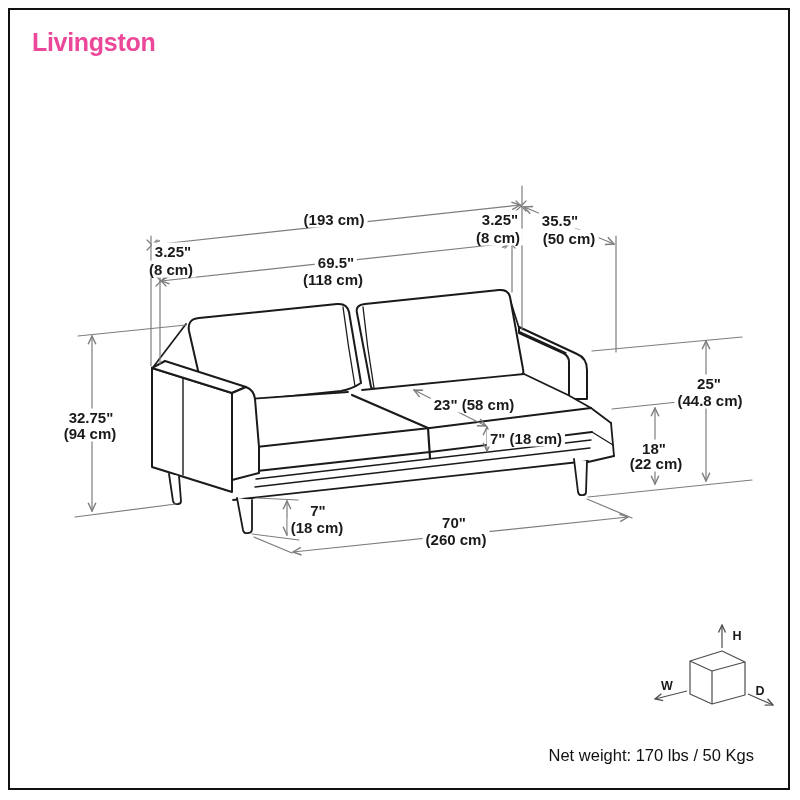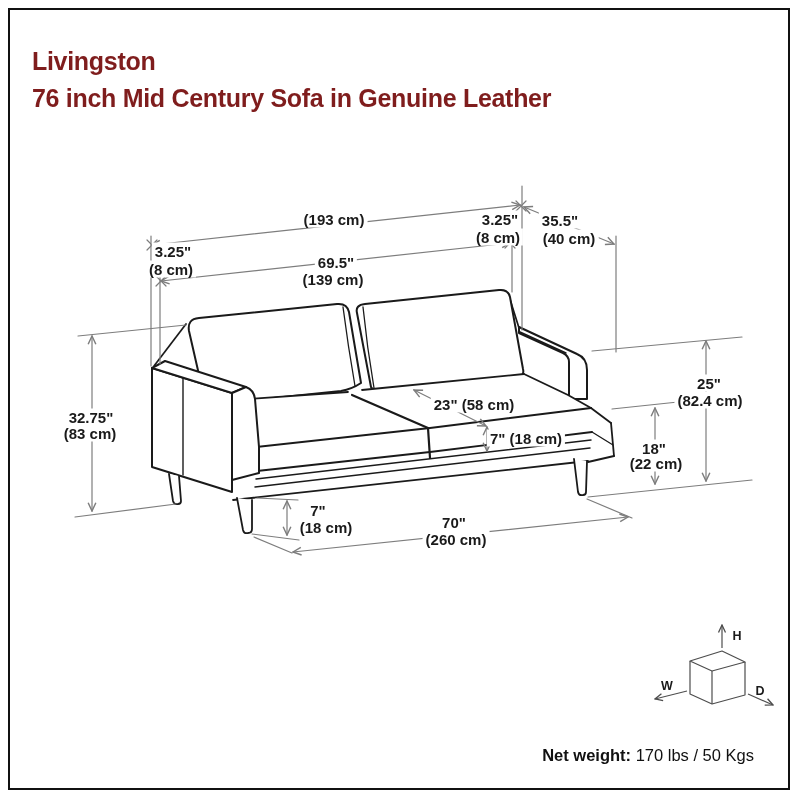--- a/index.html
+++ b/index.html
@@ -1,26 +1,26 @@
 <!DOCTYPE html>
 <html><head>
 <meta charset="utf-8">
 <style>
   html,body{margin:0;padding:0;background:#fff;}
   .stage{position:relative;width:800px;height:800px;background:#fff;overflow:hidden;
          font-family:"Liberation Sans",sans-serif;}
   .frame-svg{position:absolute;left:0;top:0;}
-  .title-block{position:absolute;left:32px;top:24px;color:#7f1d1d;margin-top:19px;}
+  .title-block{position:absolute;left:32px;top:24px;color:#ec4899;}
   .title-line{font-size:25px;font-weight:700;line-height:37px;letter-spacing:-0.3px;white-space:nowrap;}
   .dim{position:absolute;transform:translate(-50%,-50%);font-size:15px;font-weight:600;
        color:#1a1a1a;background:#fff;padding:0 3px;white-space:nowrap;line-height:17px;}
   .cube-label{position:absolute;transform:translate(-50%,-50%);font-size:12.5px;font-weight:700;
        color:#1a1a1a;background:transparent;}
   .footer{position:absolute;top:746px;right:46px;font-size:16.5px;color:#111;white-space:nowrap;}
-  .footer b{font-weight:700;}
+  .footer b{font-weight:400;}
 </style>
 </head>
 <body>
 
 <div class="stage">
 
   <svg class="frame-svg" width="800" height="800" viewBox="0 0 800 800">
     <defs>
       <marker id="arr" viewBox="0 0 10 10" refX="9" refY="5" markerWidth="11" markerHeight="11" orient="auto-start-reverse" markerUnits="userSpaceOnUse">
         <path d="M1.5,1.5 L9,5 L1.5,8.5" fill="none" stroke="#7d7d7d" stroke-width="1.3"></path>
@@ -110,52 +110,51 @@
       <path d="M690,661 L690,694 L712,704 L745,695 L745,662"></path>
       <path d="M712,671 L712,704"></path>
       <line x1="722" y1="648" x2="722" y2="625" marker-end="url(#arrc)"></line>
       <line x1="687" y1="691" x2="655" y2="699" marker-end="url(#arrc)"></line>
       <line x1="748" y1="694" x2="773" y2="705" marker-end="url(#arrc)"></line>
     </g>
   </svg>
 
   <div class="title-block">
     <div class="title-line">Livingston</div>
-    <div class="title-line">76 inch Mid Century Sofa in Genuine Leather</div>
   </div>
 
   <div class="dim" style="left:336px;top:219px">76"</div>
   <div class="dim" style="left:334px;top:219px">(193 cm)</div>
 
   <div class="dim" style="left:500px;top:219px">3.25"</div>
   <div class="dim" style="left:498px;top:237px">(8 cm)</div>
 
   <div class="dim" style="left:560px;top:220px">35.5"</div>
-  <div class="dim" style="left:569px;top:238px">(40 cm)</div>
+  <div class="dim" style="left:569px;top:238px">(50 cm)</div>
 
   <div class="dim" style="left:173px;top:251px">3.25"</div>
   <div class="dim" style="left:171px;top:269px">(8 cm)</div>
 
   <div class="dim" style="left:336px;top:262px">69.5"</div>
-  <div class="dim" style="left:333px;top:279px">(139 cm)</div>
+  <div class="dim" style="left:333px;top:279px">(118 cm)</div>
 
   <div class="dim" style="left:91px;top:417px">32.75"</div>
-  <div class="dim" style="left:90px;top:433px">(83 cm)</div>
+  <div class="dim" style="left:90px;top:433px">(94 cm)</div>
 
   <div class="dim" style="left:474px;top:404px">23" (58 cm)</div>
   <div class="dim" style="left:526px;top:438px">7" (18 cm)</div>
 
   <div class="dim" style="left:709px;top:383px">25"</div>
-  <div class="dim" style="left:710px;top:400px">(82.4 cm)</div>
+  <div class="dim" style="left:710px;top:400px">(44.8 cm)</div>
 
   <div class="dim" style="left:654px;top:448px">18"</div>
   <div class="dim" style="left:656px;top:463px">(22 cm)</div>
 
   <div class="dim" style="left:318px;top:510px">7"</div>
-  <div class="dim" style="left:326px;top:527px">(18 cm)</div>
+  <div class="dim" style="left:317px;top:527px">(18 cm)</div>
 
   <div class="dim" style="left:454px;top:522px">70"</div>
   <div class="dim" style="left:456px;top:539px">(260 cm)</div>
 
   <div class="cube-label" style="left:737px;top:636px">H</div>
   <div class="cube-label" style="left:667px;top:686px">W</div>
   <div class="cube-label" style="left:760px;top:691px">D</div>
 
   <div class="footer"><b>Net weight:</b><span> 170 lbs / 50 Kgs</span></div>
 </div>

